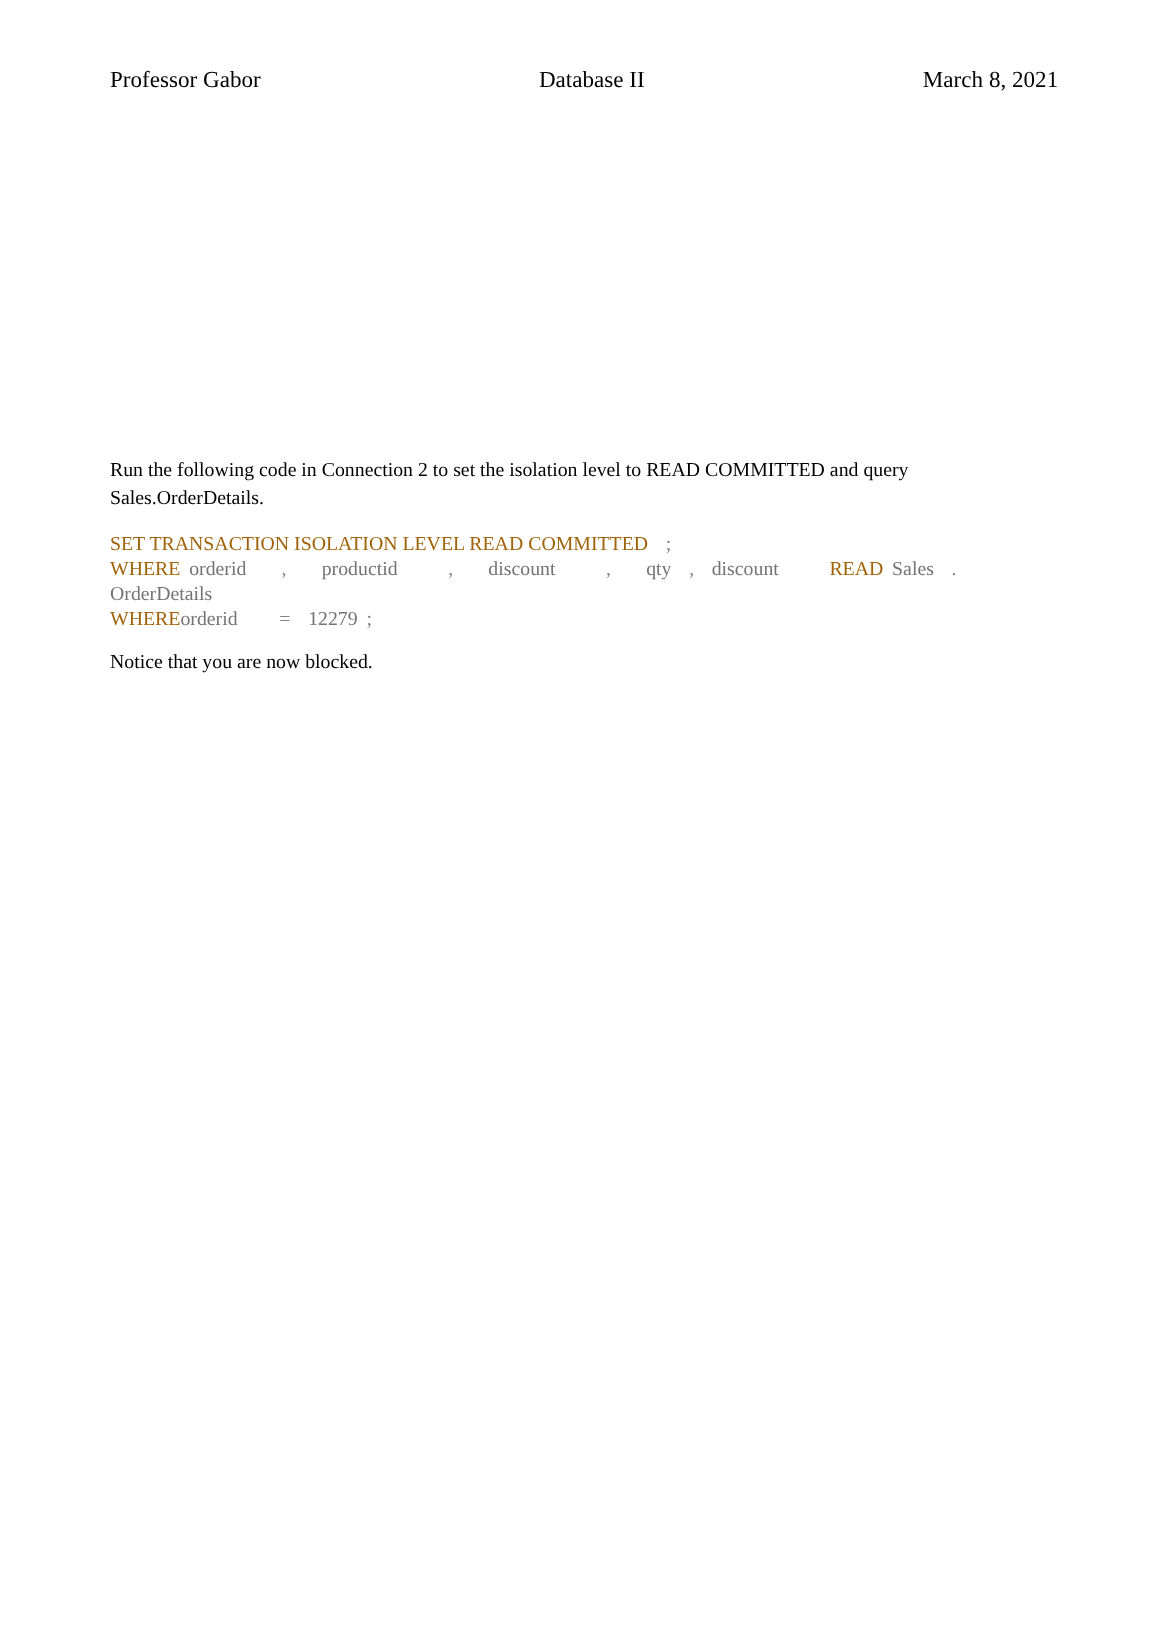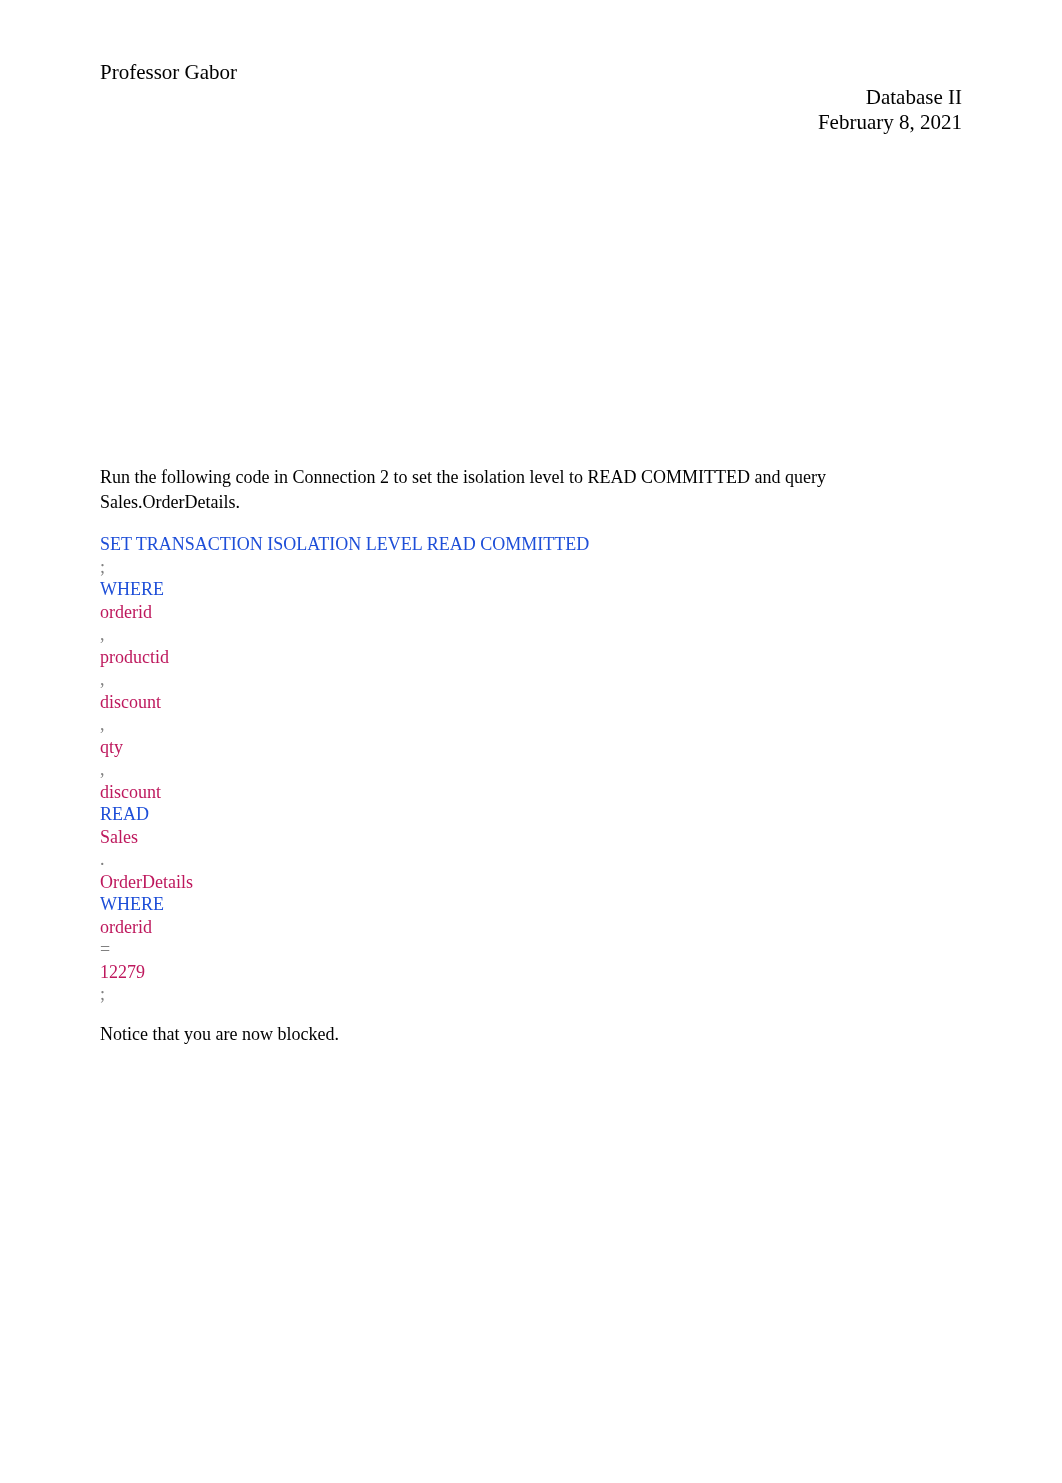--- a/index.html
+++ b/index.html
@@ -1,19 +1,18 @@
 <!DOCTYPE html>
 <html><head>
   <meta charset="utf-8">
   <style>
     * {
       margin: 0;
       padding: 0;
       box-sizing: border-box;
-      flex-direction: column;
     }
     body {
       width: 1062px;
       height: 1483px;
       background: #ffffff;
       font-family: Georgia, 'Times New Roman', serif;
       color: #000000;
       padding: 60px 100px;
     }
     .header {
@@ -41,41 +40,41 @@
       line-height: 1.25;
       margin-bottom: 16px;
       font-family: Georgia, 'Times New Roman', serif;
     }
     .code-line {
       display: flex;
       flex-wrap: wrap;
       align-items: baseline;
     }
     .kw {
-      color: #1d4ed8;
+      color: #a16207;
     }
     .gray {
       color: #808080;
     }
     .txt {
-      color: #be185d;
+      color: #737373;
     }
     .sp4 { display:inline-block; width: 8px; }
     .sp8 { display:inline-block; width: 16px; }
     .sp16 { display:inline-block; width: 32px; }
     .sp20 { display:inline-block; width: 38px; }
     .sp24 { display:inline-block; width: 46px; }
   </style>
 </head>
 <body>
 
 <div class="header">
   <div class="header-left">Professor Gabor</div>
   <div class="header-center">Database II</div>
-  <div class="header-right">February 8, 2021</div>
+  <div class="header-right">March 8, 2021</div>
 </div>
 
 <p class="paragraph">Run the following code in Connection 2 to set the isolation level to READ COMMITTED and query Sales.OrderDetails.</p>
 
 <div class="code-block">
   <div class="code-line">
     <span class="kw">SET TRANSACTION ISOLATION LEVEL READ COMMITTED</span>
     <span class="sp8"></span>
     <span class="gray">;</span>
   </div>

